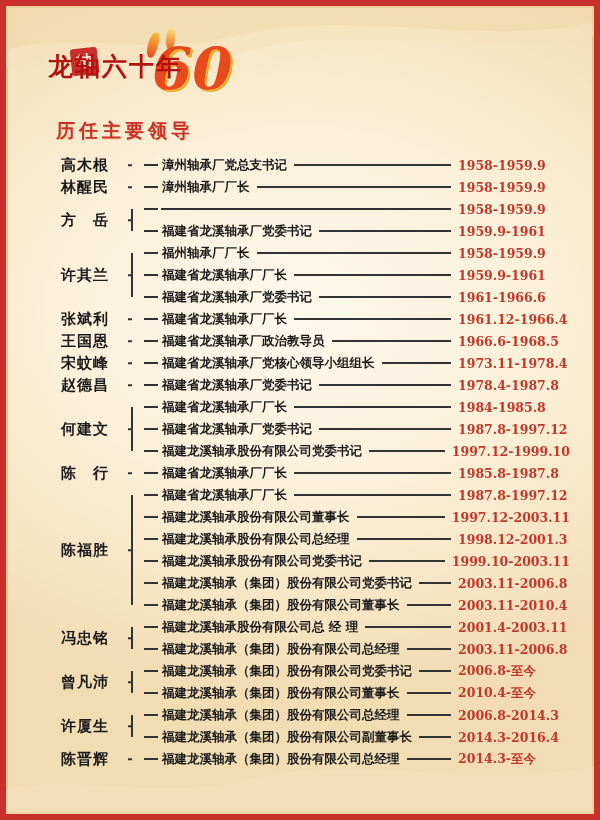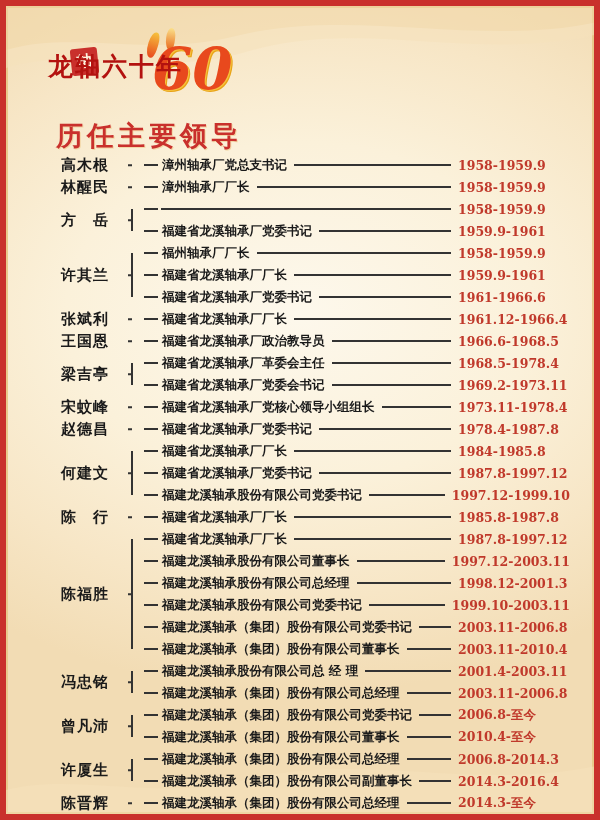--- a/index.html
+++ b/index.html
@@ -112,21 +112,21 @@
     border-radius: 50% 50% 40% 60%;
     transform: rotate(8deg);
     z-index: 0;
   }
   .title {
     position: absolute;
     left: 50px;
     top: 112px;
     font-family: "DejaVu Serif", serif;
     font-weight: bold;
-    font-size: 27px;
+    font-size: 19px;
     color: #c9302c;
     letter-spacing: 4px;
     text-shadow: 1px 1px 0 #f3d7a6;
   }
   .table {
     position: absolute;
     left: 36px;
     top: 148px;
     width: 528px;
   }
@@ -338,41 +338,20 @@
         <div class="entries">
           <div class="entry">
             <div class="lead"></div>
             <div class="post">福建省龙溪轴承厂政治教导员</div>
             <div class="dashfill"></div>
             <div class="date">1966.6-1968.5</div>
           </div>
         </div>
       </div>
       <div class="row">
-        <div class="name-cell">梁吉亭</div>
-        <div class="brace">
-          <div class="vline" style="height: 22px;"></div>
-          <div class="hstub"></div>
-        </div>
-        <div class="entries">
-          <div class="entry">
-            <div class="lead"></div>
-            <div class="post">福建省龙溪轴承厂革委会主任</div>
-            <div class="dashfill"></div>
-            <div class="date">1968.5-1978.4</div>
-          </div>
-          <div class="entry">
-            <div class="lead"></div>
-            <div class="post">福建省龙溪轴承厂党委会书记</div>
-            <div class="dashfill"></div>
-            <div class="date">1969.2-1973.11</div>
-          </div>
-        </div>
-      </div>
-      <div class="row">
         <div class="name-cell">宋蚊峰</div>
         <div class="brace">
           <div class="hstub"></div>
         </div>
         <div class="entries">
           <div class="entry">
             <div class="lead"></div>
             <div class="post">福建省龙溪轴承厂党核心领导小组组长</div>
             <div class="dashfill"></div>
             <div class="date">1973.11-1978.4</div>

